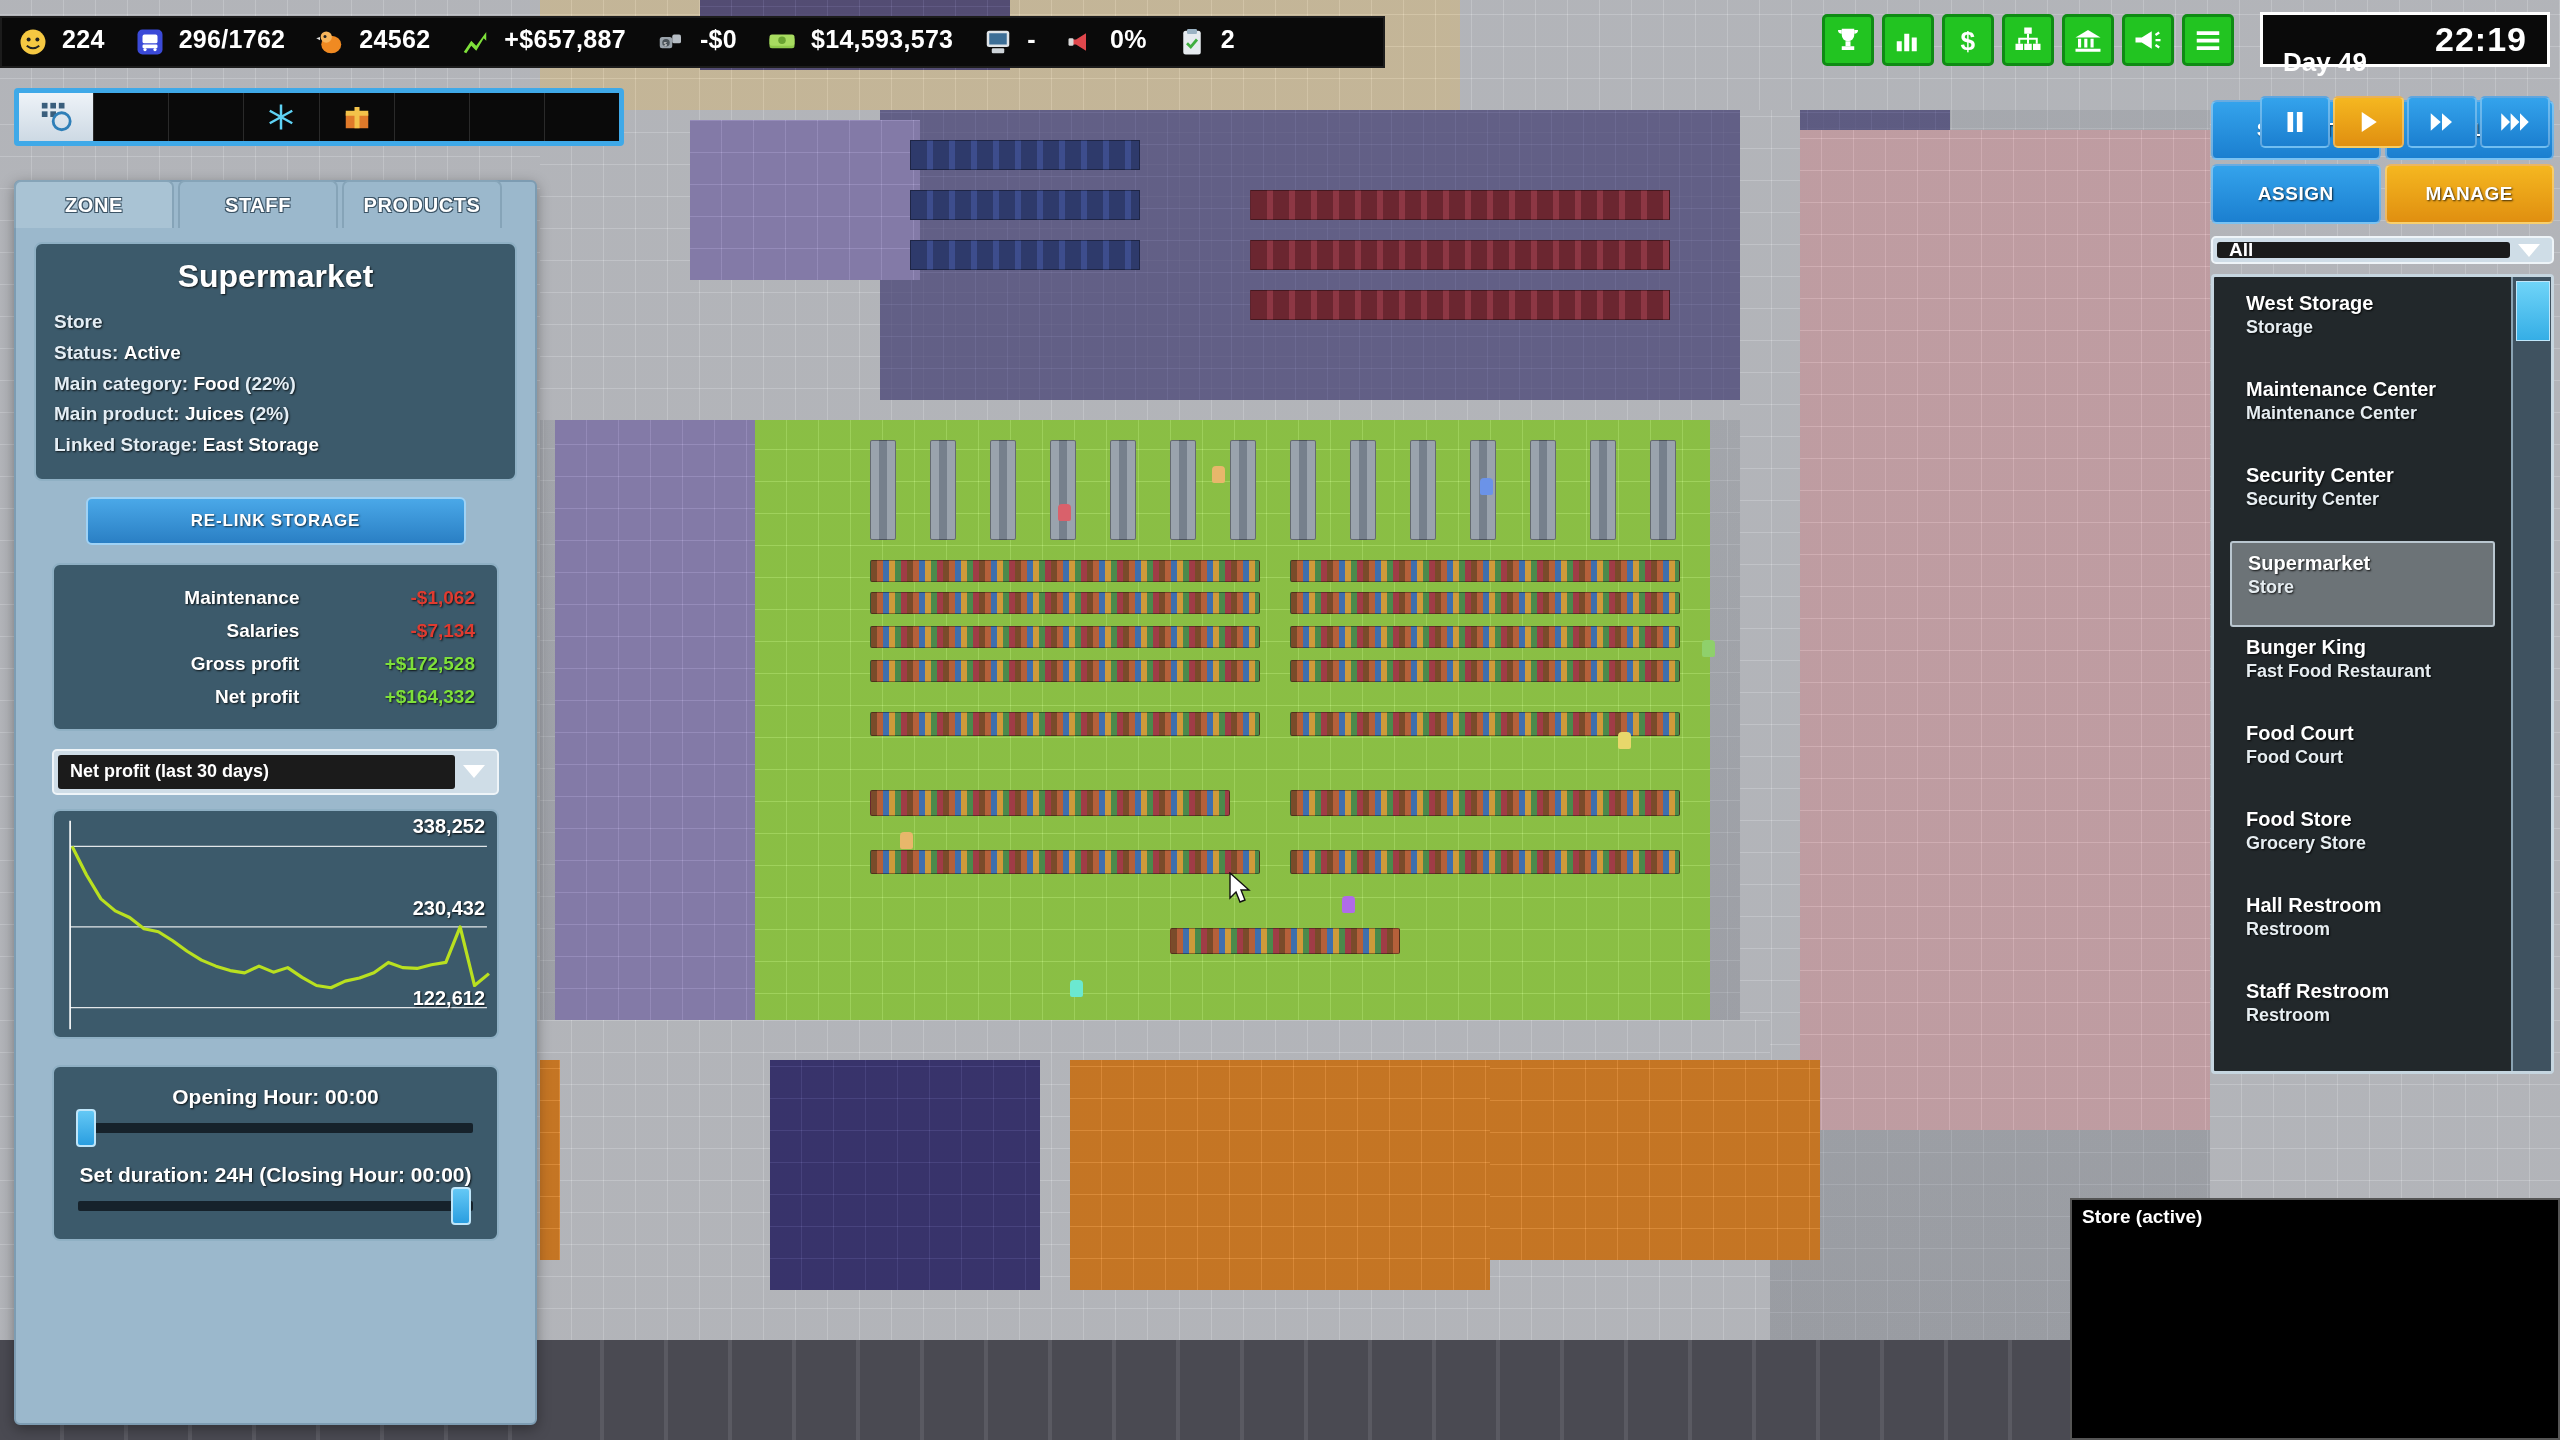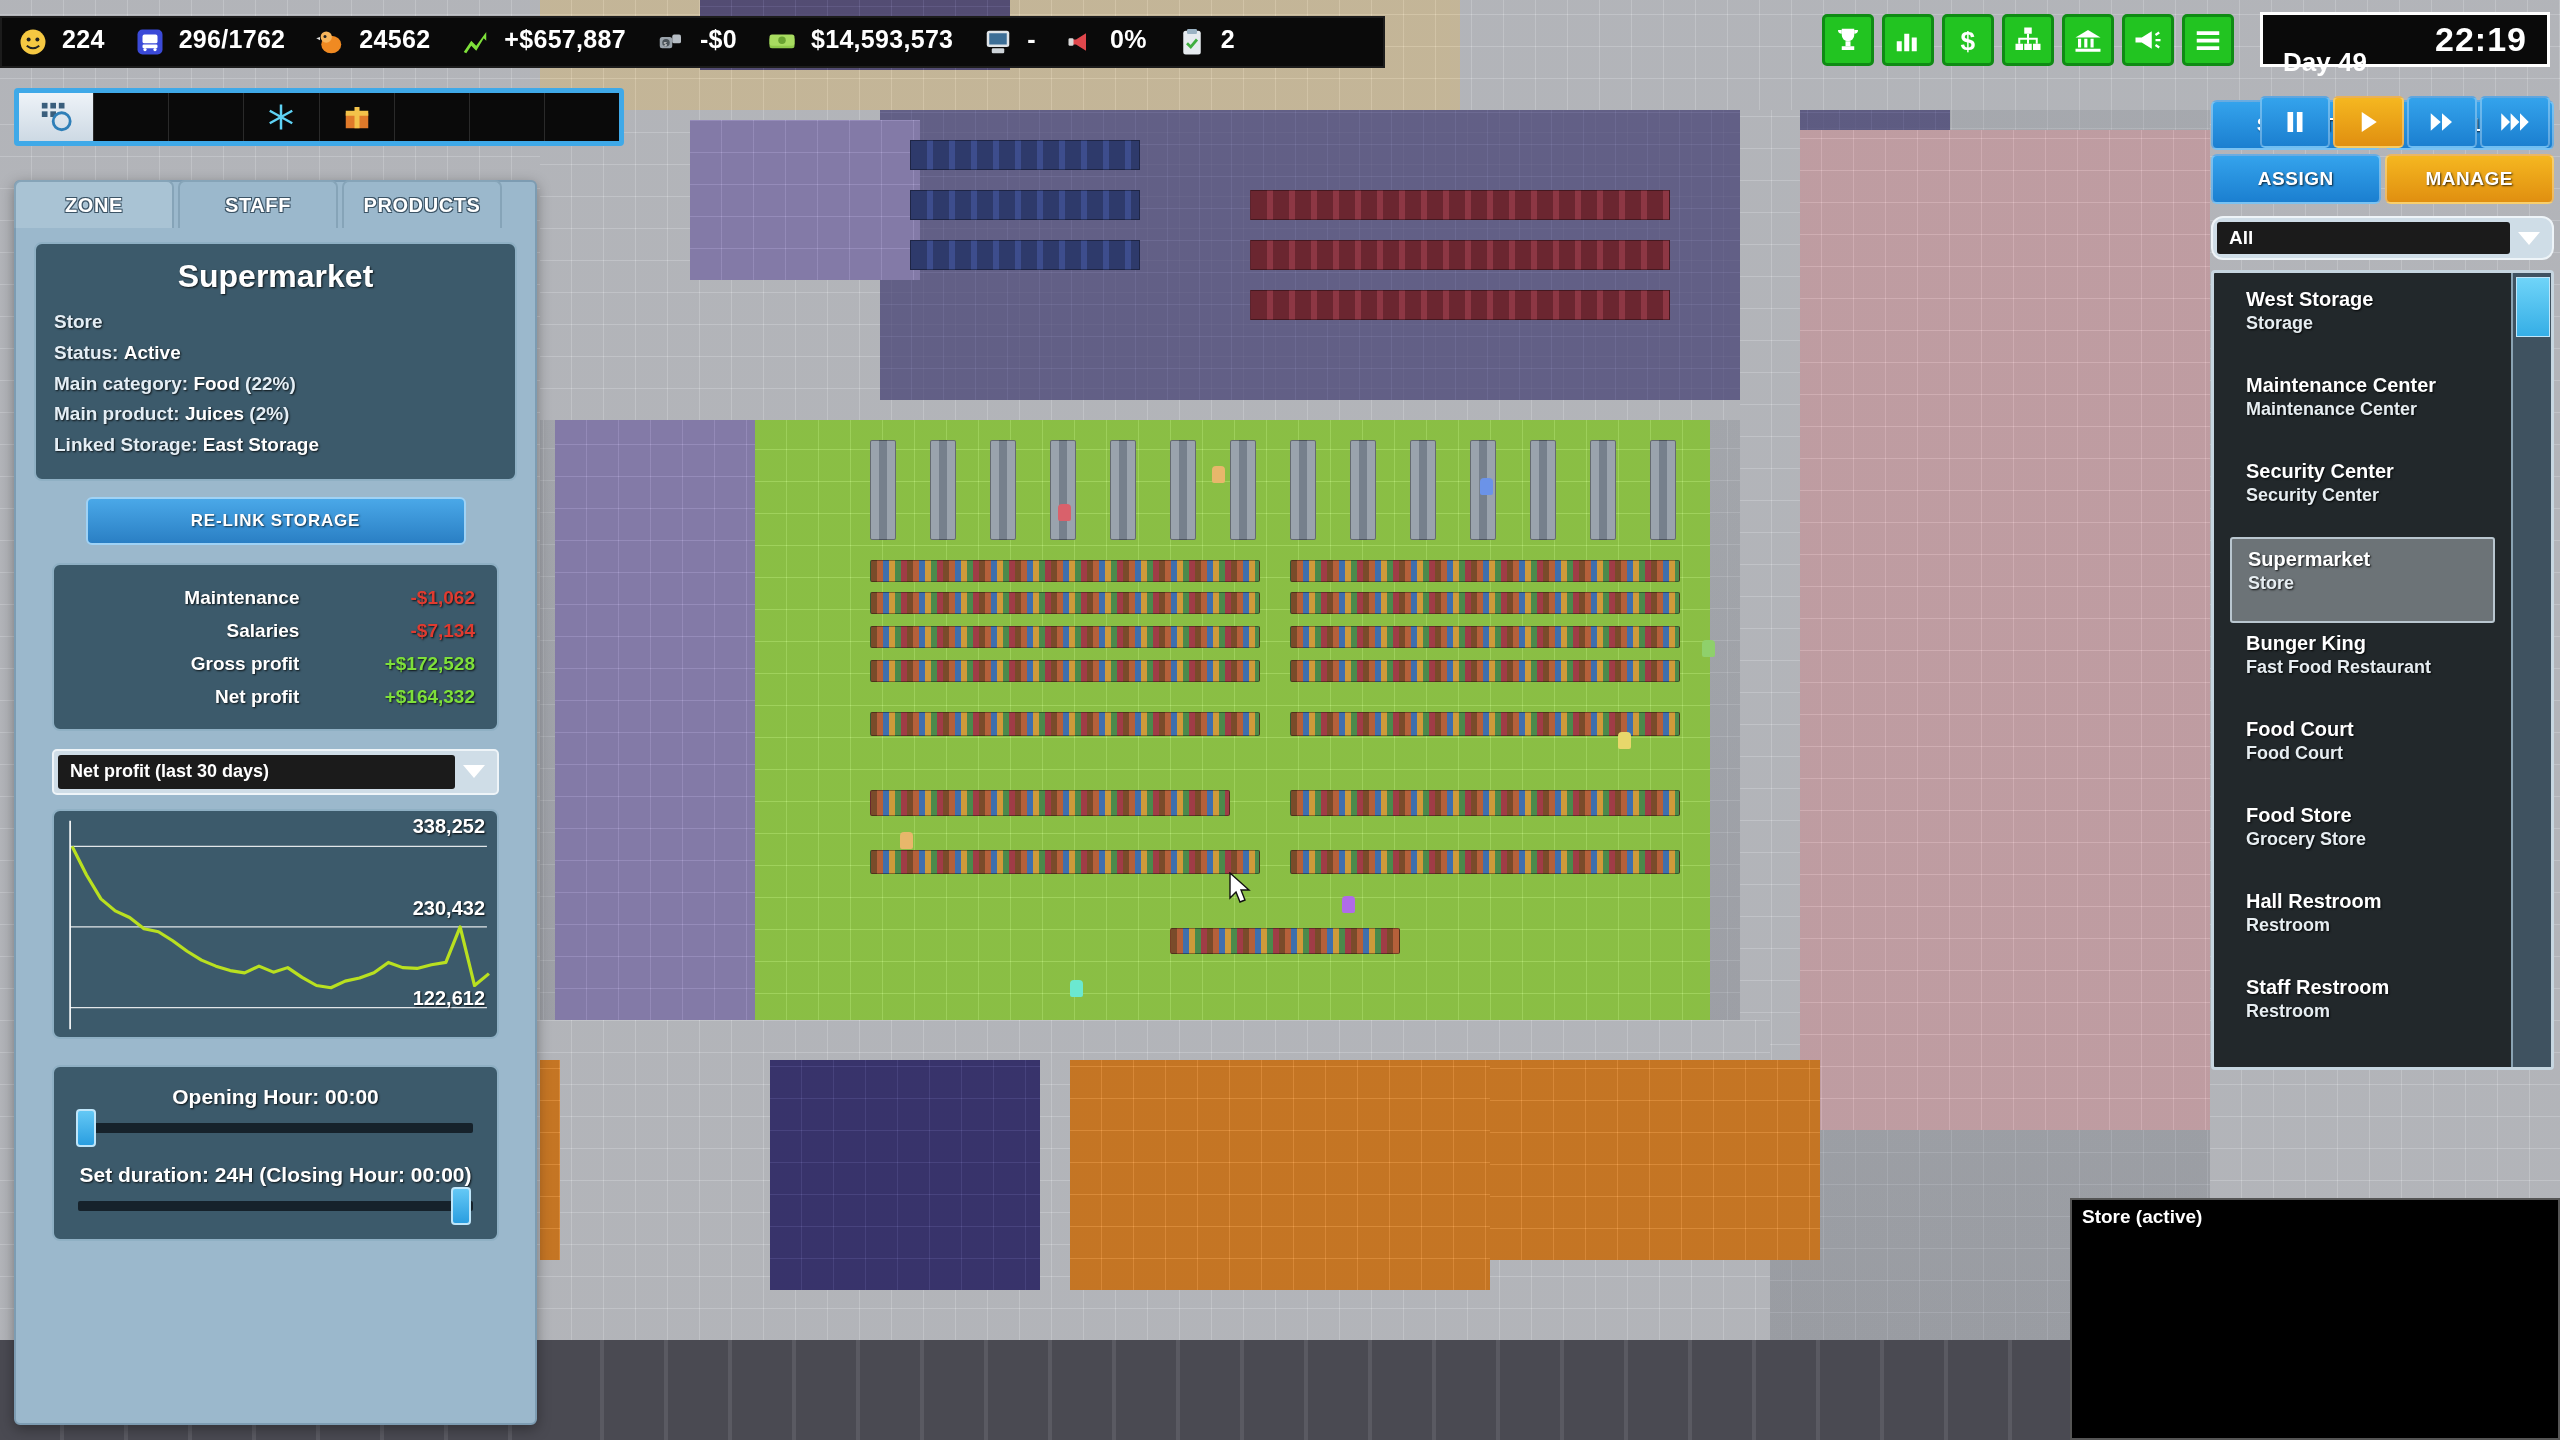--- a/index.html
+++ b/index.html
@@ -202,33 +202,33 @@
     background: linear-gradient(#64c8f5, #2a9ee0);
     border: 2px solid #bfe6fa; border-radius: 4px;
   }
 
   
   #rightpanel {
     position: absolute; left: 2205px; top: 100px; width: 355px; height: 1060px; z-index: 30;
   }
   #actionbtns { display: grid; grid-template-columns: 1fr 1fr; gap: 4px; padding: 0 6px; }
   .abtn {
-    height: 50px; border-radius: 6px;
+    height: 60px; border-radius: 6px;
     display: flex; align-items: center; justify-content: center;
     color: #fff; font-size: 19px; font-weight: bold; letter-spacing: .5px;
     cursor: pointer;
     text-shadow: 1px 1px 2px rgba(0,0,0,.75);
     border: 2px solid rgba(255,255,255,.35);
   }
   .abtn.blue { background: linear-gradient(#34a3ec, #1b7fd0); }
   .abtn.orange { background: linear-gradient(#f5b720, #e08f10); }
 
   #filter-select {
-    margin: 12px 6px 0 6px; height: 44px;
-    background: #cfdde7; border: 2px solid #eef4f8; border-radius: 12px;
+    margin: 12px 6px 0 6px; height: 28px;
+    background: #cfdde7; border: 2px solid #eef4f8; border-radius: 5px;
     display: flex; align-items: center; padding: 4px;
   }
   #filter-select .sel-inner {
     flex: 1; height: 100%; background: #1b1b1b; border-radius: 3px;
     display: flex; align-items: center; padding: 0 12px;
     color: #ffffff; font-size: 19px; font-weight: bold;
   }
 
   #zonelist {
     margin: 10px 6px 0 6px; height: 800px;

